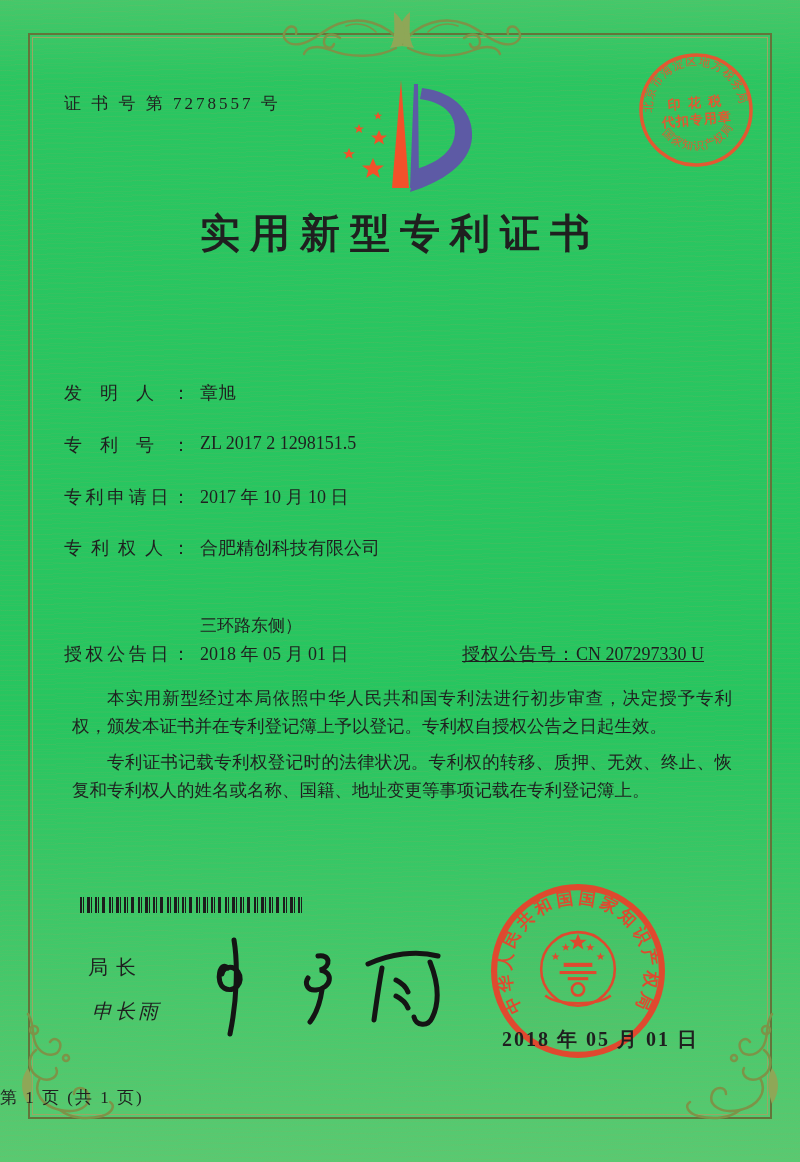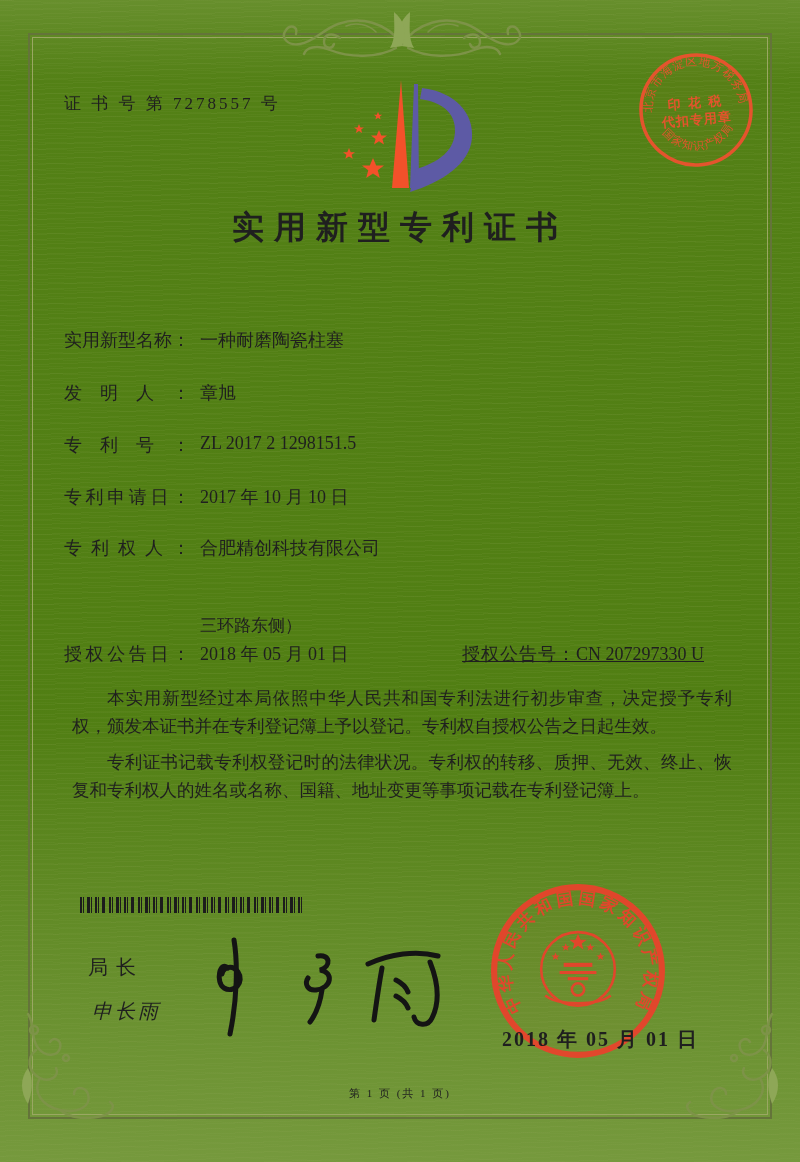--- a/index.html
+++ b/index.html
@@ -1,40 +1,40 @@
 <!DOCTYPE html>
 <html><head>
 <meta charset="utf-8">
 <style>
   html,body{margin:0;padding:0;}
   body{background:#e9e8e2;}
   .page{
     position:relative;width:800px;height:1162px;overflow:hidden;
-    background:#4d7c0f;
+    background:#22c55e;
     font-family:"Liberation Serif","DejaVu Serif",serif;
     color:#1f1f1f;
   }
   .pattern{
     position:absolute;inset:0;z-index:0;pointer-events:none;
     background:
       repeating-linear-gradient(178deg, rgba(148,168,92,0.10) 0 1px, rgba(0,0,0,0) 1px 5px),
       repeating-linear-gradient(182deg, rgba(148,168,92,0.07) 0 1px, rgba(0,0,0,0) 1px 7px),
       linear-gradient(180deg, rgba(196,210,150,0.22) 0%, rgba(196,210,150,0.05) 7%,
         rgba(196,210,150,0.03) 62%, rgba(196,210,150,0.25) 88%, rgba(196,210,150,0.34) 100%);
   }
   .border-box{
     position:absolute;left:28px;top:33px;width:740px;height:1082px;z-index:1;
     border:2px solid #64743a;
   }
   .border-box .inner{position:absolute;inset:2px;border:1px solid #9aa763;}
   .abs{position:absolute;z-index:2;}
   .cert-no{left:64px;top:92px;font-size:17px;letter-spacing:3px;}
   .logo{left:326px;top:66px;width:160px;height:140px;}
   .stampbox{left:636px;top:50px;width:120px;height:120px;z-index:3;transform:rotate(-5deg);opacity:.93;}
-  .title{left:0;right:0;top:206px;text-align:center;font-size:32px;font-weight:bold;letter-spacing:10px;}
+  .title{left:0;right:0;top:206px;text-align:center;font-size:40px;font-weight:bold;letter-spacing:10px;}
   .row{left:64px;font-size:18px;display:flex;align-items:flex-start;white-space:nowrap;}
   .row .lbl{display:inline-block;width:126px;text-align:justify;text-align-last:justify;}
   .row .val{margin-left:10px;}
   .addr2{left:200px;font-size:17px;}
   .grant-no{left:462px;font-size:18px;white-space:nowrap;text-decoration:underline;}
   .grant-no .lbl2{letter-spacing:1px;}
   .bodytext{left:64px;top:676px;width:676px;font-size:17.5px;line-height:28px;text-align:justify;}
   .bodytext p{margin:8px;text-indent:2em;}
   .barcode{
     left:80px;top:897px;width:224px;height:16px;
@@ -45,21 +45,21 @@
       #1c1c1c 11px 12px, rgba(0,0,0,0) 12px 15px,
       #1c1c1c 15px 17px, rgba(0,0,0,0) 17px 18px,
       #1c1c1c 18px 19px, rgba(0,0,0,0) 19px 22px,
       #1c1c1c 22px 25px, rgba(0,0,0,0) 25px 29px);
   }
   .director-title{left:88px;top:954px;font-size:20px;letter-spacing:8px;}
   .director-name{left:92px;top:998px;font-size:20px;letter-spacing:3px;font-style:italic;}
   .signature{left:200px;top:930px;width:260px;height:110px;z-index:3;}
   .sealbox{left:490px;top:883px;width:176px;height:176px;z-index:3;opacity:.95;}
   .seal-date{left:502px;top:1026px;font-size:20px;font-weight:bold;letter-spacing:2px;z-index:4;}
-  .footer{left:0;right:0;top:1086px;text-align:center;font-size:11px;letter-spacing:2px;}
+  .footer{left:0;right:0;top:1086px;font-size:17px;letter-spacing:2px;}
   .orn{z-index:2;}
   .orn-top{left:268px;top:4px;width:268px;height:58px;}
   .orn-bl{left:12px;top:1008px;width:112px;height:124px;transform:scaleX(-1);}
   .orn-br{left:676px;top:1008px;width:112px;height:124px;}
 </style>
 </head>
 <body>
 
 <div class="page">
 
@@ -135,24 +135,20 @@
     </text>
     <text x="60" y="57" font-size="13" font-weight="bold" fill="#f0512f" text-anchor="middle" letter-spacing="2">印 花 税</text>
     <text x="60" y="74" font-size="13" font-weight="bold" fill="#f0512f" text-anchor="middle" letter-spacing="1">代扣专用章</text>
     <text font-size="11" fill="#f0512f" letter-spacing="1">
       <textPath href="#stArcBot" startOffset="50%" text-anchor="middle">国家知识产权局</textPath>
     </text>
   </svg>
 
   <div class="abs title">实用新型专利证书</div>
 
-  <div class="abs row" style="top:328px">
-    <span class="lbl">实用新型名称：</span>
-    <span class="val">一种耐磨陶瓷柱塞</span>
-  </div>
   <div class="abs row" style="top:381px">
     <span class="lbl">发明人：</span>
     <span class="val">章旭</span>
   </div>
   <div class="abs row" style="top:433px">
     <span class="lbl">专利号：</span>
     <span class="val">ZL 2017 2 1298151.5</span>
   </div>
   <div class="abs row" style="top:485px">
     <span class="lbl">专利申请日：</span>

